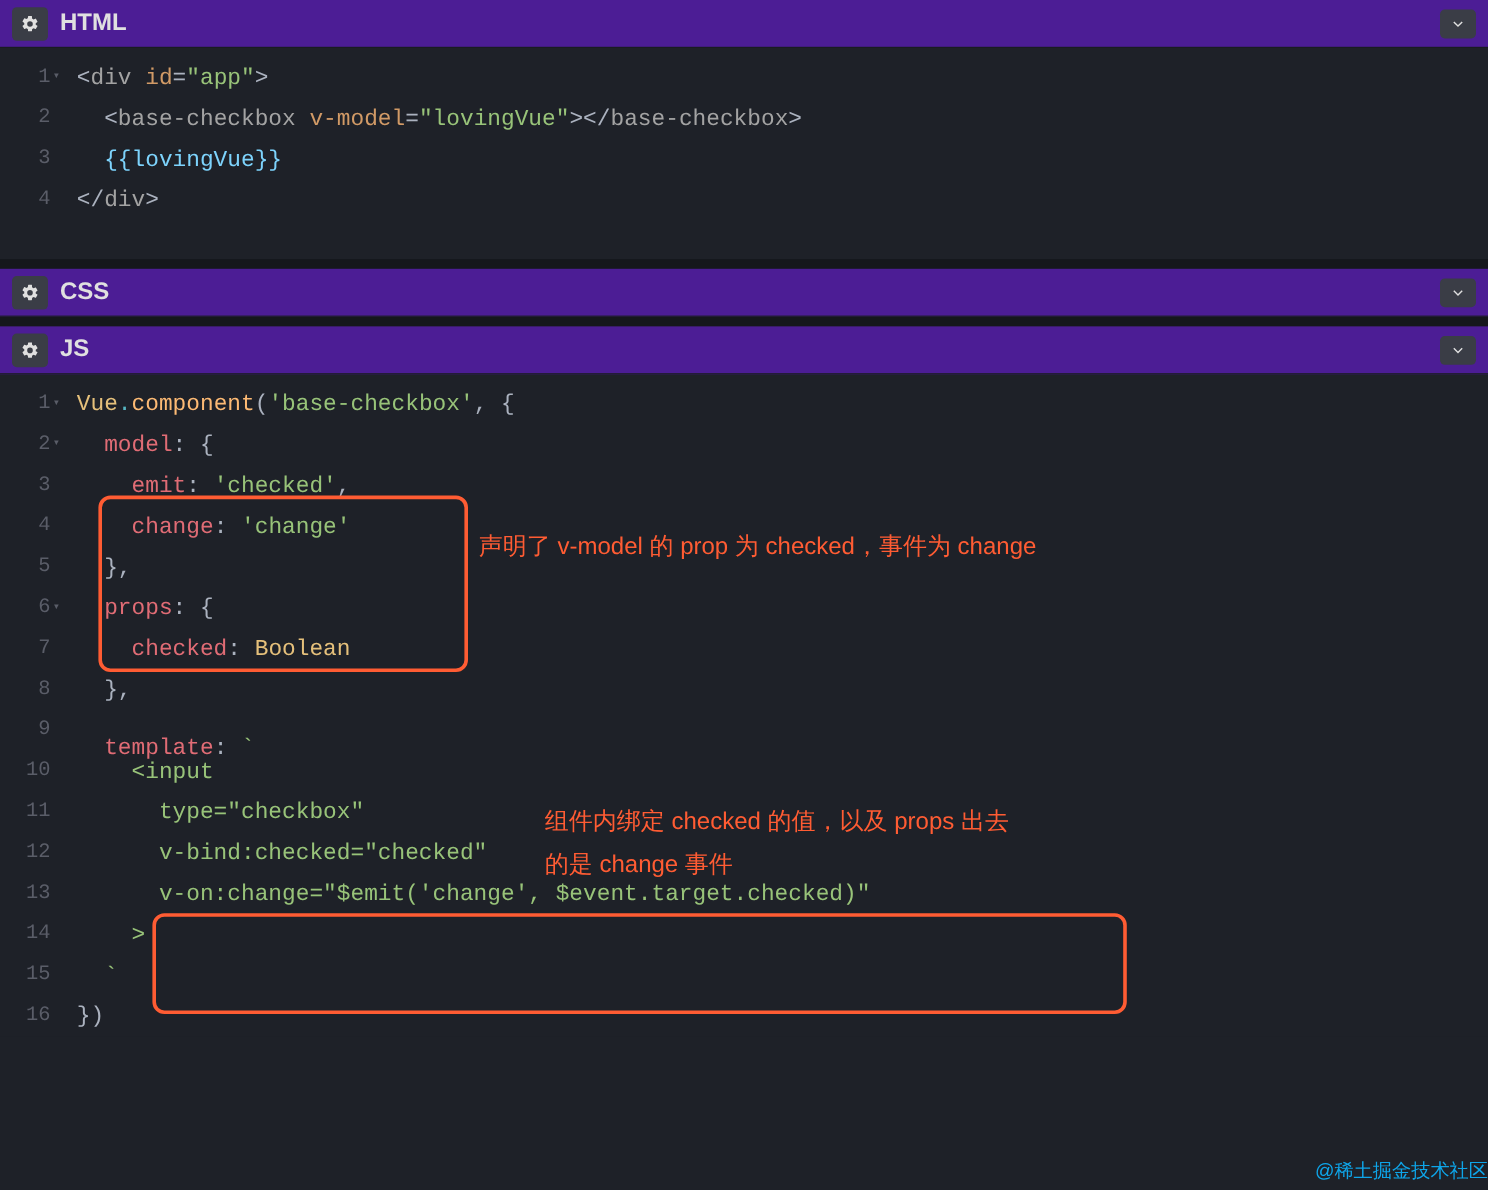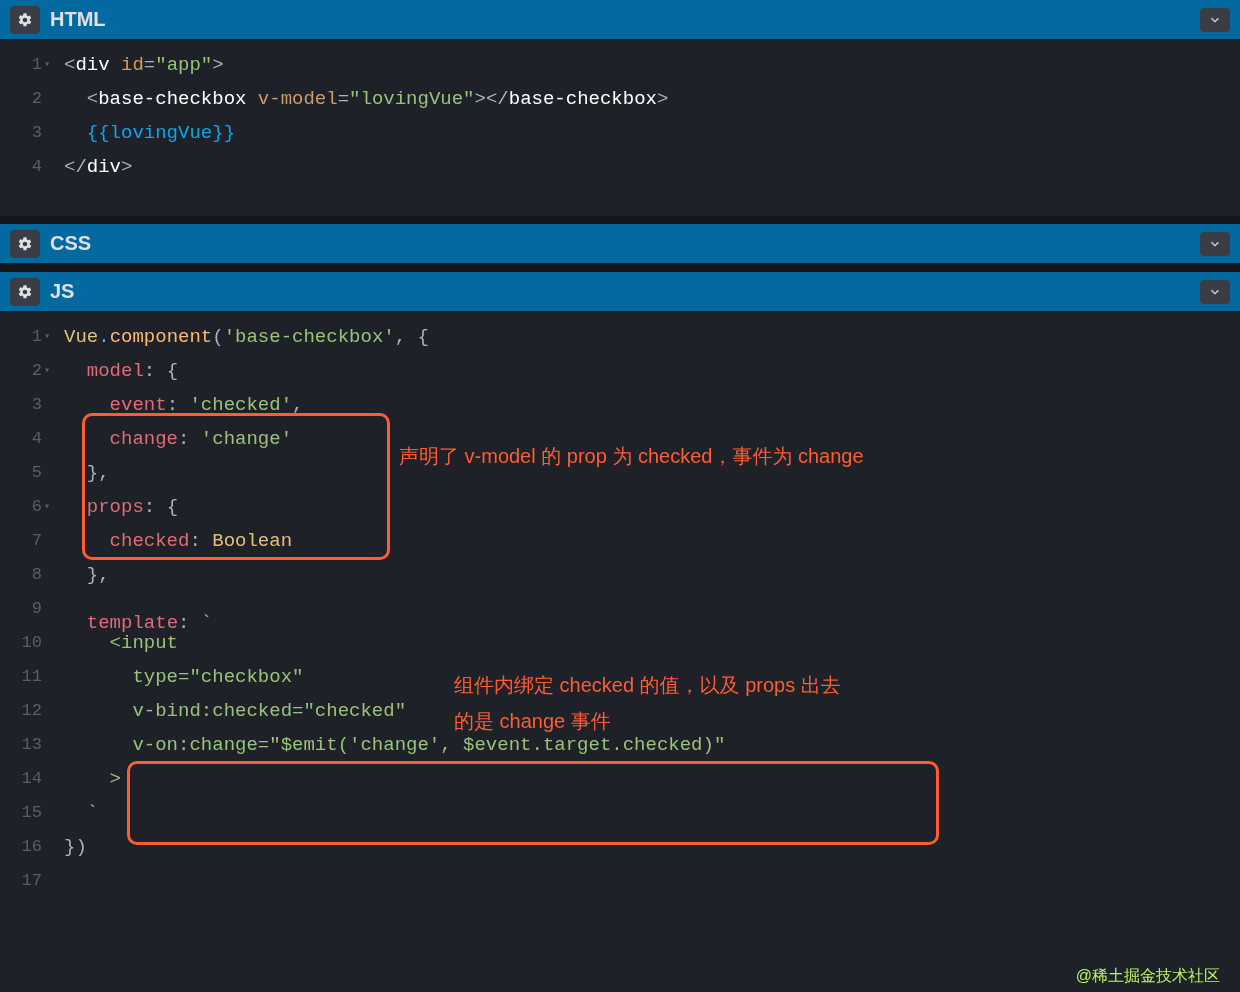--- a/index.html
+++ b/index.html
@@ -10,21 +10,21 @@
 body {
   background: #1e2128;
   font-family: Consolas, Monaco, 'Courier New', monospace;
   font-size: 19px;
   width: 1240px;
   height: 992px;
   overflow: hidden;
   position: relative;
 }
 .panel-header {
-  background: #0369a1;
+  background: #4c1d95;
   height: 40px;
   display: flex;
   align-items: center;
   padding: 0 10px;
   color: #e0e0e0;
   font-family: Arial, sans-serif;
   font-weight: bold;
   font-size: 20px;
   border-bottom: 1px solid #1a1c22;
   position: relative;
@@ -91,24 +91,24 @@
   top: 50%;
   transform: translateY(-50%);
   color: #5a5d68;
   font-size: 10px;
 }
 .code-text {
   white-space: pre;
   color: #abb2bf;
 }
 
-.t-tag { color: #ffffff; text-align: right; }
+.t-tag { color: #a3a3a3; text-align: right; }
 .t-attr { color: #d19a66; }
 .t-str { color: #98c379; }
-.t-txt { color: #0ea5e9; }
+.t-txt { color: #7dd3fc; }
 .t-obj { color: #e5c07b; }
 .t-punc { color: #abb2bf; }
 .t-dot { color: #56b6c2; }
 .t-func { color: #fdba74; }
 .t-type { color: #e5c07b; }
 .t-id { color: #e06c75; }
 
 .spacer-bar {
   height: 8px;
   background: #15171c;
@@ -123,23 +123,23 @@
 }
 .anno-text {
   position: absolute;
   color: #ff5c33;
   font-family: "PingFang SC", "Microsoft YaHei", sans-serif;
   font-size: 20px;
   line-height: 36px;
 }
 .watermark {
   position: absolute;
-  right: 20px;
+  right: 0;
   bottom: 5px;
-  color: #bef264;
+  color: #0ea5e9;
   font-family: "PingFang SC", "Microsoft YaHei", sans-serif;
   font-size: 16px;
 }
 </style>
 </head>
 <body>
 
 <div class="panel-header">
   <div class="gear-btn">
     <svg viewBox="0 0 24 24">
@@ -207,21 +207,21 @@
     <div class="code-line">
       <div class="gutter">1<span class="arrow-fold">▾</span></div>
       <div class="code-text" style="padding-left: 16px;"><span class="t-obj">Vue</span><span class="t-dot">.</span><span class="t-func">component</span><span class="t-punc">(</span><span class="t-str">'base-checkbox'</span><span class="t-punc">, {</span></div>
     </div>
     <div class="code-line">
       <div class="gutter">2<span class="arrow-fold">▾</span></div>
       <div class="code-text" style="padding-left: 16px;"><span class="t-punc">  </span><span class="t-id">model</span><span class="t-punc">: {</span></div>
     </div>
     <div class="code-line">
       <div class="gutter">3</div>
-      <div class="code-text" style="padding-left: 16px;"><span class="t-punc">    </span><span class="t-id">event</span><span class="t-punc">: </span><span class="t-str">'checked'</span><span class="t-punc">,</span></div>
+      <div class="code-text" style="padding-left: 16px;"><span class="t-punc">    </span><span class="t-id">emit</span><span class="t-punc">: </span><span class="t-str">'checked'</span><span class="t-punc">,</span></div>
     </div>
     <div class="code-line">
       <div class="gutter">4</div>
       <div class="code-text" style="padding-left: 16px;"><span class="t-punc">    </span><span class="t-id">change</span><span class="t-punc">: </span><span class="t-str">'change'</span></div>
     </div>
     <div class="code-line">
       <div class="gutter">5</div>
       <div class="code-text" style="padding-left: 16px;"><span class="t-punc">  },</span></div>
     </div>
     <div class="code-line">
@@ -260,24 +260,20 @@
       <div class="gutter">14</div>
       <div class="code-text" style="padding-left: 16px;"><span class="t-str">    &gt;</span></div>
     </div>
     <div class="code-line">
       <div class="gutter">15</div>
       <div class="code-text" style="padding-left: 16px;"><span class="t-str">  `</span></div>
     </div>
     <div class="code-line">
       <div class="gutter">16</div>
       <div class="code-text" style="padding-left: 16px;"><span class="t-punc">})</span></div>
-    </div>
-    <div class="code-line">
-      <div class="gutter">17</div>
-      <div class="code-text" style="padding-left: 16px;"></div>
     </div>
   </div>
 
 <div class="anno-box" style="left:82px;top:413px;width:308px;height:147px;"></div>
 <div class="anno-text" style="left:399px;top:438px;">声明了 v-model 的 prop 为 checked，事件为 change</div>
 
 <div class="anno-box" style="left:127px;top:761px;width:812px;height:84px;"></div>
 <div class="anno-text" style="left:454px;top:667px;">组件内绑定 checked 的值，以及 props 出去</div>
 <div class="anno-text" style="left:454px;top:703px;">的是 change 事件</div>
 

